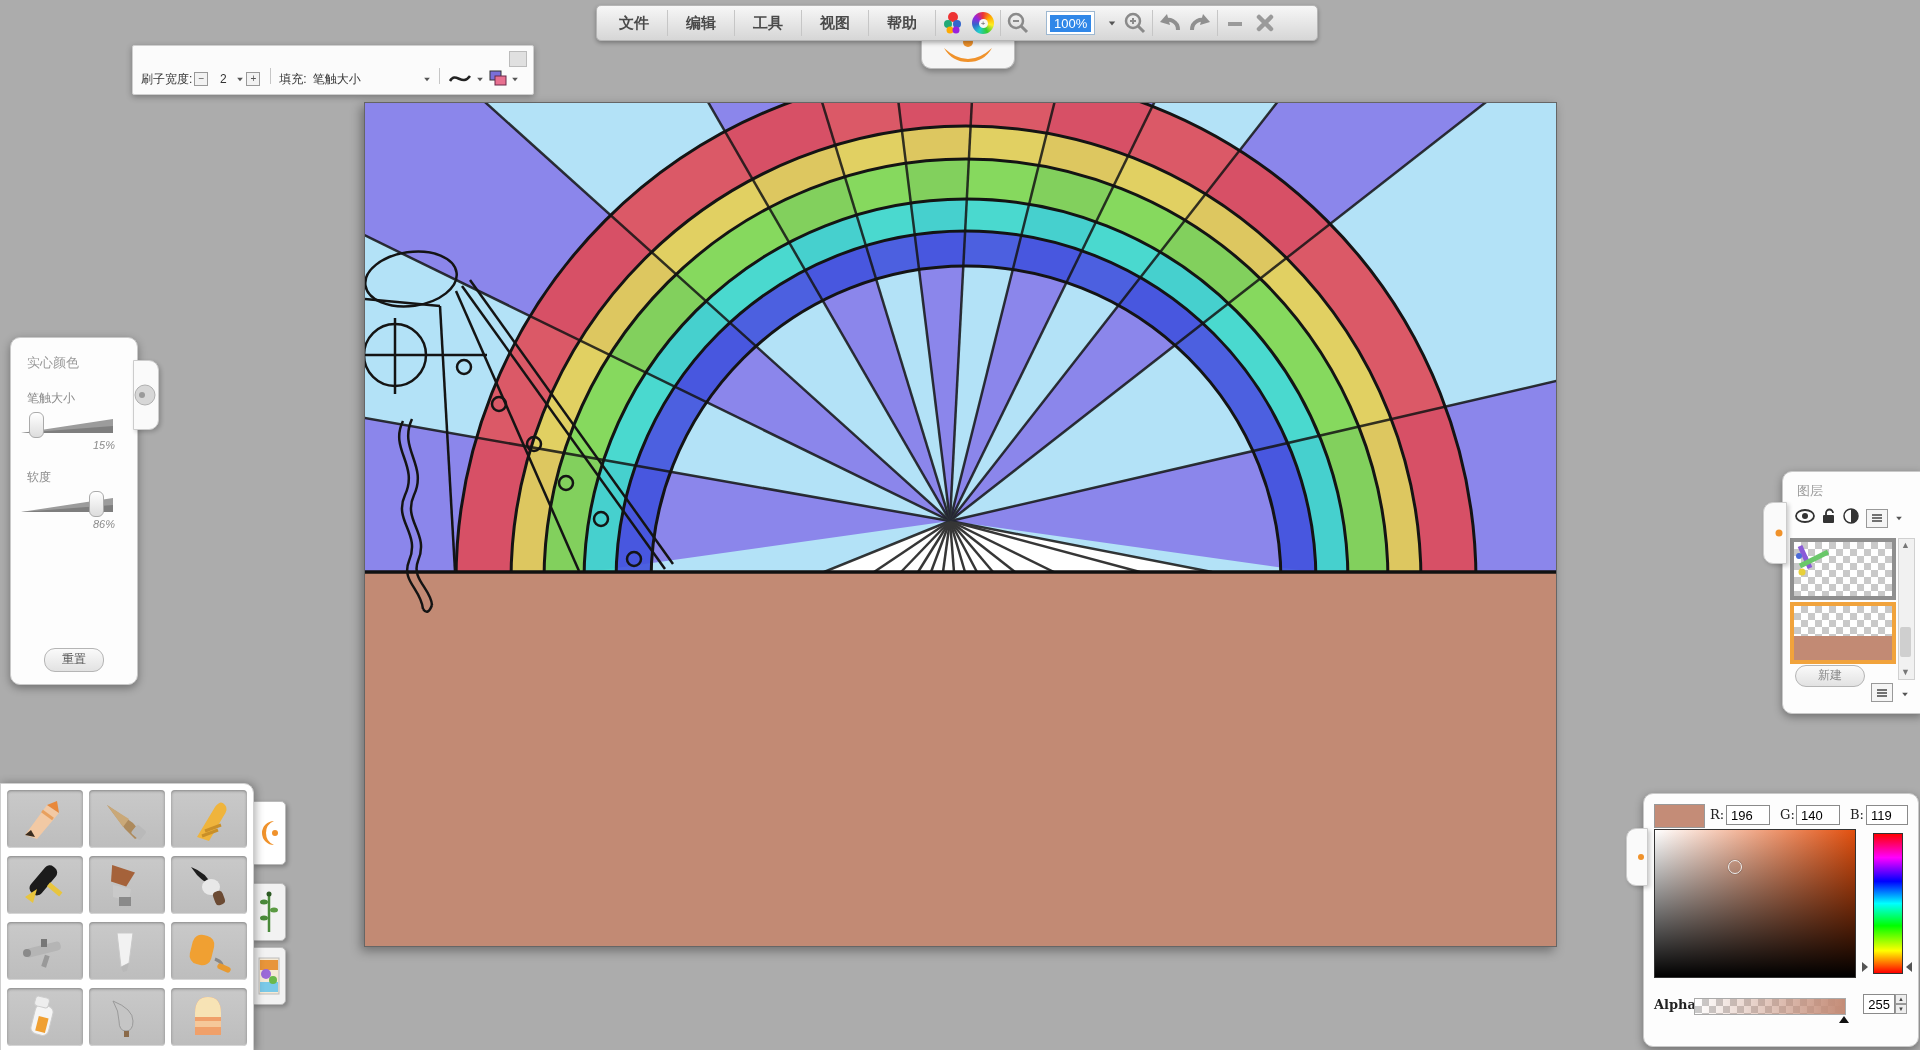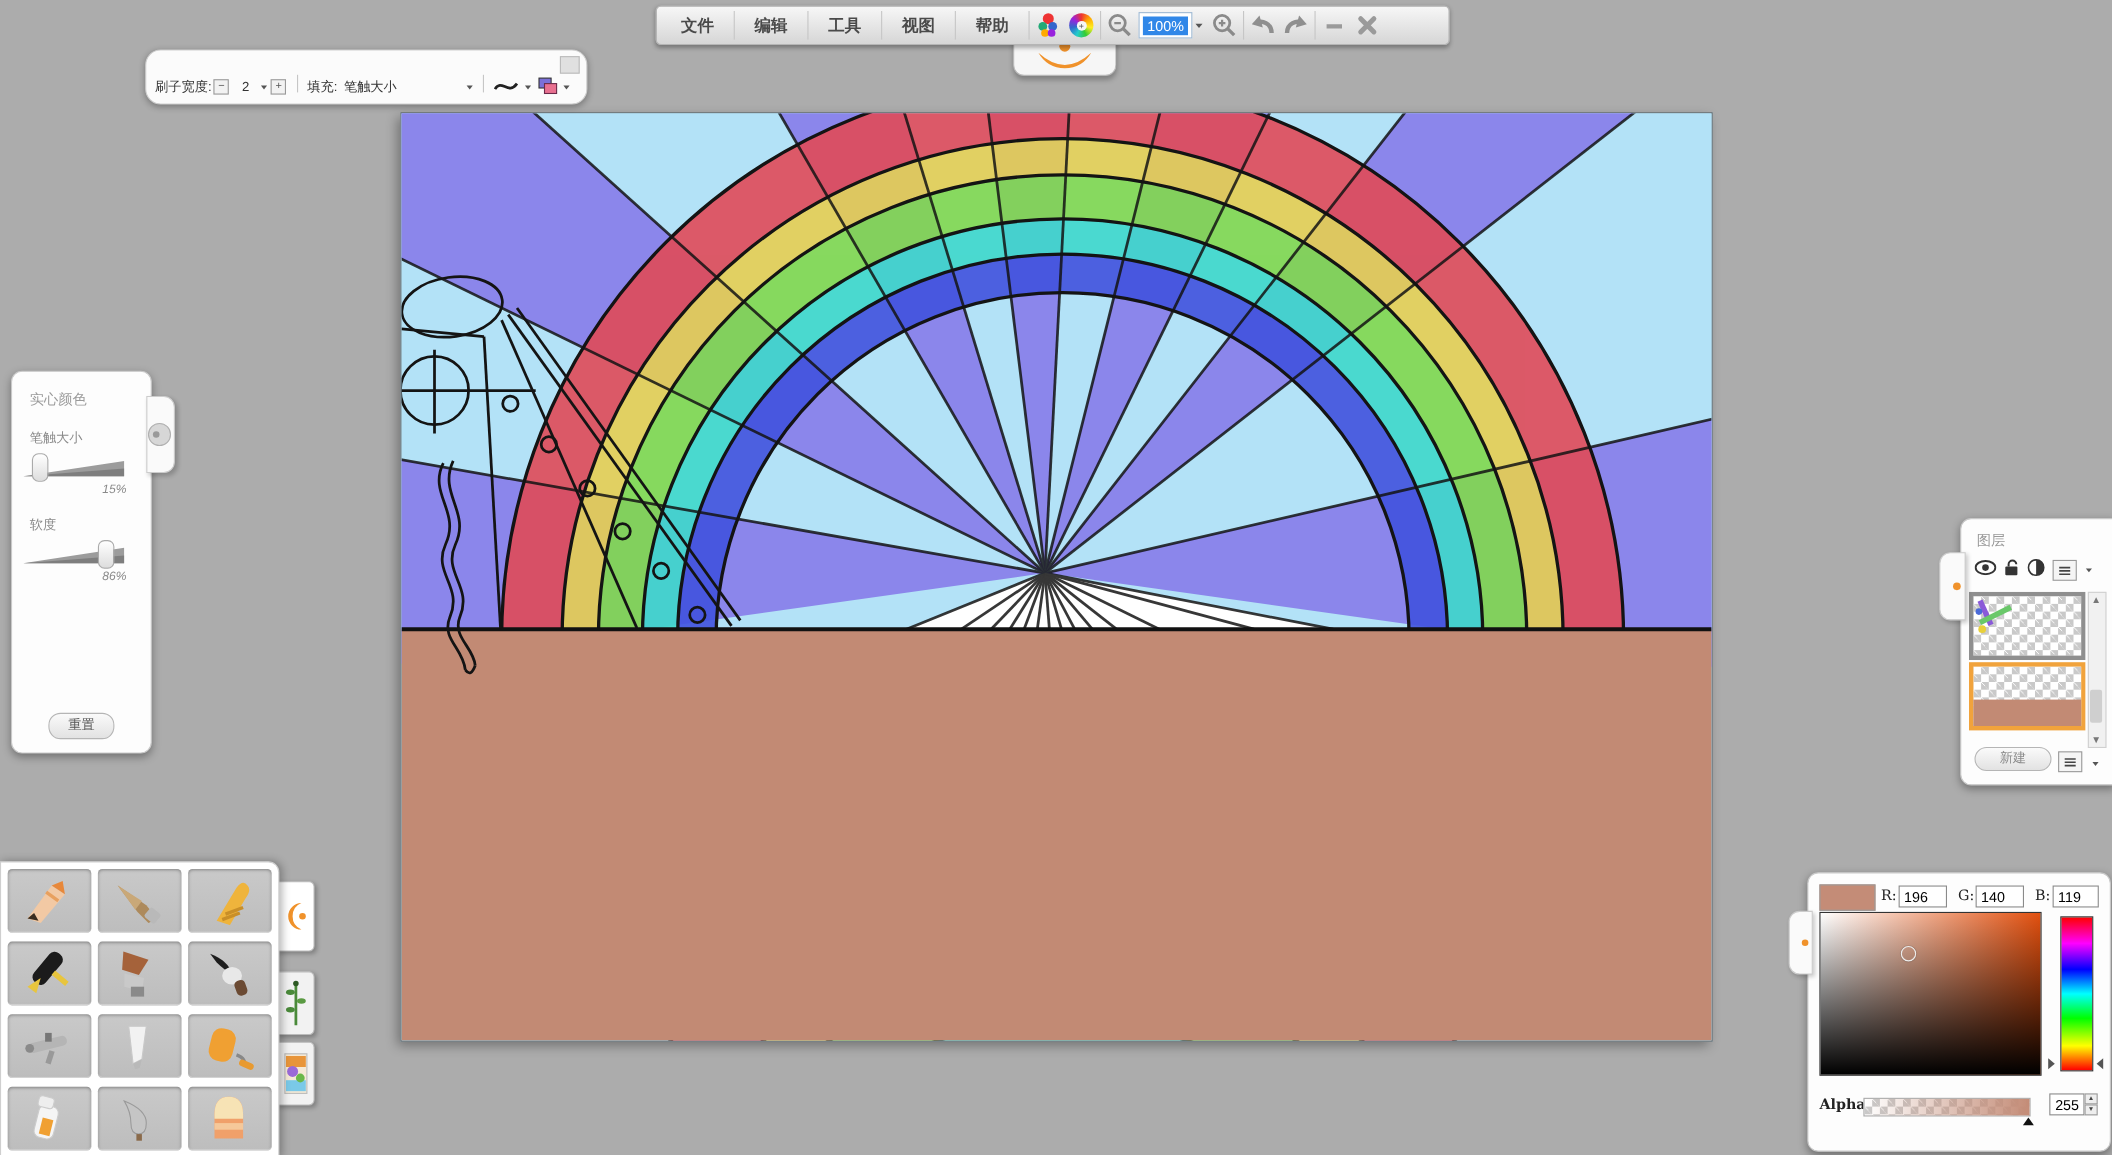--- a/index.html
+++ b/index.html
@@ -10,28 +10,28 @@
     box-shadow:0 3px 8px rgba(0,0,0,.35);}
   .sep{width:1px;background:#c6c6c6;align-self:stretch;margin:4px 2px;}
   .caret{width:0;height:0;border-left:4px solid transparent;border-right:4px solid transparent;
     border-top:5px solid #555;display:inline-block;}
   
   #menubar{position:absolute;left:596px;top:5px;width:722px;height:36px;border-radius:5px;
     background:linear-gradient(#f7f7f7,#e3e3e3 60%,#d6d6d6);border:1px solid #b5b5b5;
     box-shadow:0 2px 4px rgba(0,0,0,.3);display:flex;align-items:center;padding:0 6px;box-sizing:border-box;z-index:30;}
   .menu-btn{font-size:15px;color:#4a4a4a;padding:6px 16px;cursor:default;white-space:nowrap;font-weight:bold;}
   .tool-ic{width:30px;height:28px;display:flex;align-items:center;justify-content:center;position:relative;}
-  .zoombox{background:#fff;border:1px solid #9db8d2;height:22px;display:flex;align-items:center;padding:0 3px;margin:0 2px;text-align:right;}
+  .zoombox{background:#fff;border:1px solid #9db8d2;height:22px;display:flex;align-items:center;padding:0 3px;margin:0 13px;text-align:right;}
   .zoombox span{background:#3087e8;color:#fff;font-size:13px;padding:1px 4px;}
   
   #clown-tab{position:absolute;left:921px;top:36px;width:92px;height:32px;background:#f6f6f6;
     border:1px solid #bbb;border-top:none;border-radius:0 0 10px 10px;box-shadow:0 3px 5px rgba(0,0,0,.25);z-index:29;}
   
   #brushbar{position:absolute;left:132px;top:45px;width:400px;height:48px;background:#fbfbfb;
-    border:1px solid #cfcfcf;border-radius:14px;box-shadow:0 2px 6px rgba(0,0,0,.3);z-index:20;}
+    border:1px solid #cfcfcf;border-radius:2px;box-shadow:0 2px 6px rgba(0,0,0,.3);z-index:20;}
   #brushbar .row{position:absolute;left:8px;right:8px;bottom:4px;height:22px;display:flex;align-items:center;font-size:12px;color:#333;}
   .mini-btn{width:14px;height:14px;border:1px solid #999;background:#f2f2f2;font-size:10px;line-height:12px;
     text-align:center;color:#555;margin:0 2px;box-sizing:border-box;}
   #collapse-btn{position:absolute;right:6px;top:5px;width:16px;height:14px;background:#e0e0e0;border:1px solid #bbb;}
   
   #pencil-panel{left:10px;top:337px;width:126px;height:346px;z-index:20;}
   #pencil-panel .title{color:#9a9a9a;font-size:13px;margin:16px 0 0 16px;}
   #pencil-panel .lab{color:#8a8a8a;font-size:12px;margin:18px 0 4px 16px;}
   .slider{position:relative;width:92px;height:26px;margin-left:10px;}
   .slider svg{position:absolute;left:0;top:0;}
@@ -483,21 +483,21 @@
     </div>
     <div class="layer-thumb active checker" style="margin-top:2px;">
       <div style="position:absolute;left:0;bottom:0;width:100%;height:45%;background:#c28a74;"></div>
     </div>
   </div>
   <div class="scroll">
     <div class="arrow" style="top:0;">▲</div>
     <div class="bar"></div>
     <div class="arrow" style="bottom:0;">▼</div>
   </div>
-  <div class="pill-btn" style="position:absolute;left:12px;bottom:12px;width:68px;height:20px;line-height:19px;">新建</div>
+  <div class="pill-btn" style="position:absolute;left:12px;bottom:26px;width:68px;height:20px;line-height:19px;">新建</div>
   <span class="list-btn" style="position:absolute;right:28px;bottom:11px;">
     <svg width="12" height="10">
         <line x1="1" y1="2" x2="11" y2="2" stroke="#444" stroke-width="1.5"></line>
         <line x1="1" y1="5" x2="11" y2="5" stroke="#444" stroke-width="1.5"></line>
         <line x1="1" y1="8" x2="11" y2="8" stroke="#444" stroke-width="1.5"></line>
       </svg>
   </span>
   <span class="caret" style="position:absolute;right:12px;bottom:16px;transform:scale(.7);"></span>
   <div class="handle-tab" style="left:-20px;top:30px;width:22px;height:60px;border-radius:10px 0 0 10px;">
     <svg width="22" height="60">

